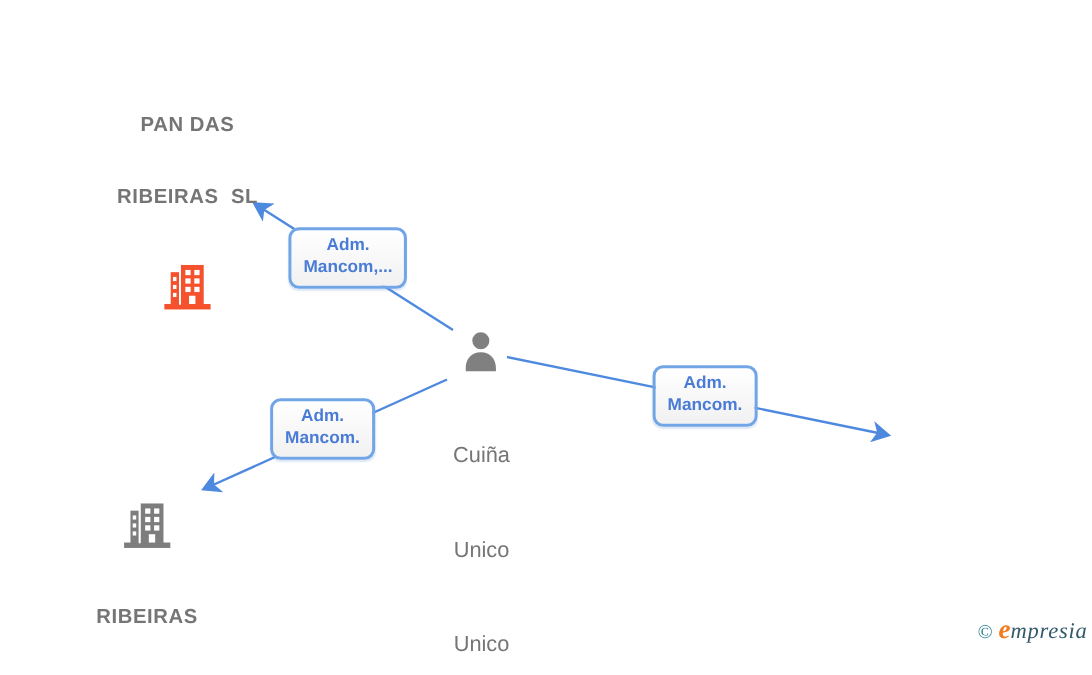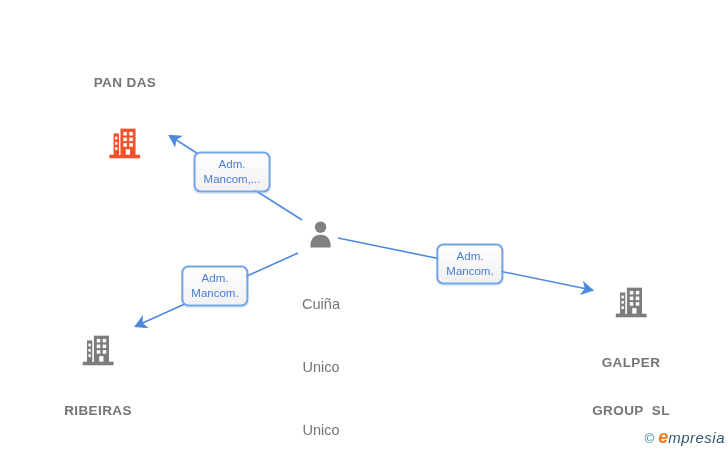--- a/index.html
+++ b/index.html
@@ -46,24 +46,25 @@
     background:linear-gradient(#ffffff,#f1f1f1);
     border:2px solid #72a5e6;
     border-radius:7px;
     padding:3px 8px 4px;
     color:#4a7cd6;
     font-size:11.5px;
     line-height:15px;
     text-align:center;
     cursor:pointer;
     box-shadow:0 1px 1px rgba(120,160,220,.25);
+    font-weight:bold;
   }
   .brand{
-    position:absolute;right:3px;bottom:2px;z-index:2;
-    font-family:Liberation Sans, sans-serif;
+    position:absolute;right:3px;bottom:20px;z-index:2;
+    font-family:Liberation Serif, serif;
     font-size:15px;
     cursor:pointer;
     white-space:nowrap;
   }
   .brand .copy{color:#2e7f93;font-size:13px;font-style:normal;margin-right:4px;}
   .brand .e{color:#ef7d1f;font-style:italic;font-size:18px;font-weight:bold;}
   .brand .rest{color:#33596b;font-style:italic;letter-spacing:.5px;}
   .hidden-defs{position:absolute;width:0;height:0;overflow:hidden;}
 </style>
 </head>
@@ -107,20 +108,21 @@
     <g stroke="#4e89e0" stroke-width="1.6" fill="none">
       <line x1="302" y1="220" x2="170" y2="136" marker-end="url(#arrow)"></line>
       <line x1="298" y1="253" x2="136" y2="326" marker-end="url(#arrow)"></line>
       <line x1="338" y1="238" x2="592" y2="290" marker-end="url(#arrow)"></line>
     </g>
   </svg>
 
   <div class="node" style="left:125px;top:43px;transform:translateX(-50%);">
     <div class="node-label">
       <div>PAN DAS</div>
+      <div>RIBEIRAS  SL</div>
     </div>
     <svg class="node-icon" width="34" height="34" fill="#f4512c">
         <use href="#building-sym"></use>
       </svg>
   </div>
 
   <div class="node" style="left:321px;top:219px;transform:translateX(-50%);">
     <svg class="node-icon" width="31" height="31" fill="#808080" style="margin-top:0;">
         <use href="#person-sym"></use>
       </svg>
@@ -134,29 +136,20 @@
   <div class="node" style="left:98px;top:333px;transform:translateX(-50%);">
     <svg class="node-icon" width="34" height="34" fill="#7d7d7d" style="margin-top:0;">
         <use href="#building-sym"></use>
       </svg>
     <div class="node-label" style="margin-top:4px;">
       <div>RIBEIRAS</div>
       
     </div>
   </div>
 
-  <div class="node" style="left:631px;top:285px;transform:translateX(-50%);">
-    <svg class="node-icon" width="34" height="34" fill="#7d7d7d" style="margin-top:0;">
-        <use href="#building-sym"></use>
-      </svg>
-    <div class="node-label" style="margin-top:4px;">
-      <div>GALPER</div>
-      <div>GROUP  SL</div>
-    </div>
-  </div>
 
   <div class="edge-label" style="left:232px;top:172px;">
     <div>Adm.</div>
     <div>Mancom,...</div>
   </div>
   <div class="edge-label" style="left:215px;top:286px;">
     <div>Adm.</div>
     <div>Mancom.</div>
   </div>
   <div class="edge-label" style="left:470px;top:264px;">

